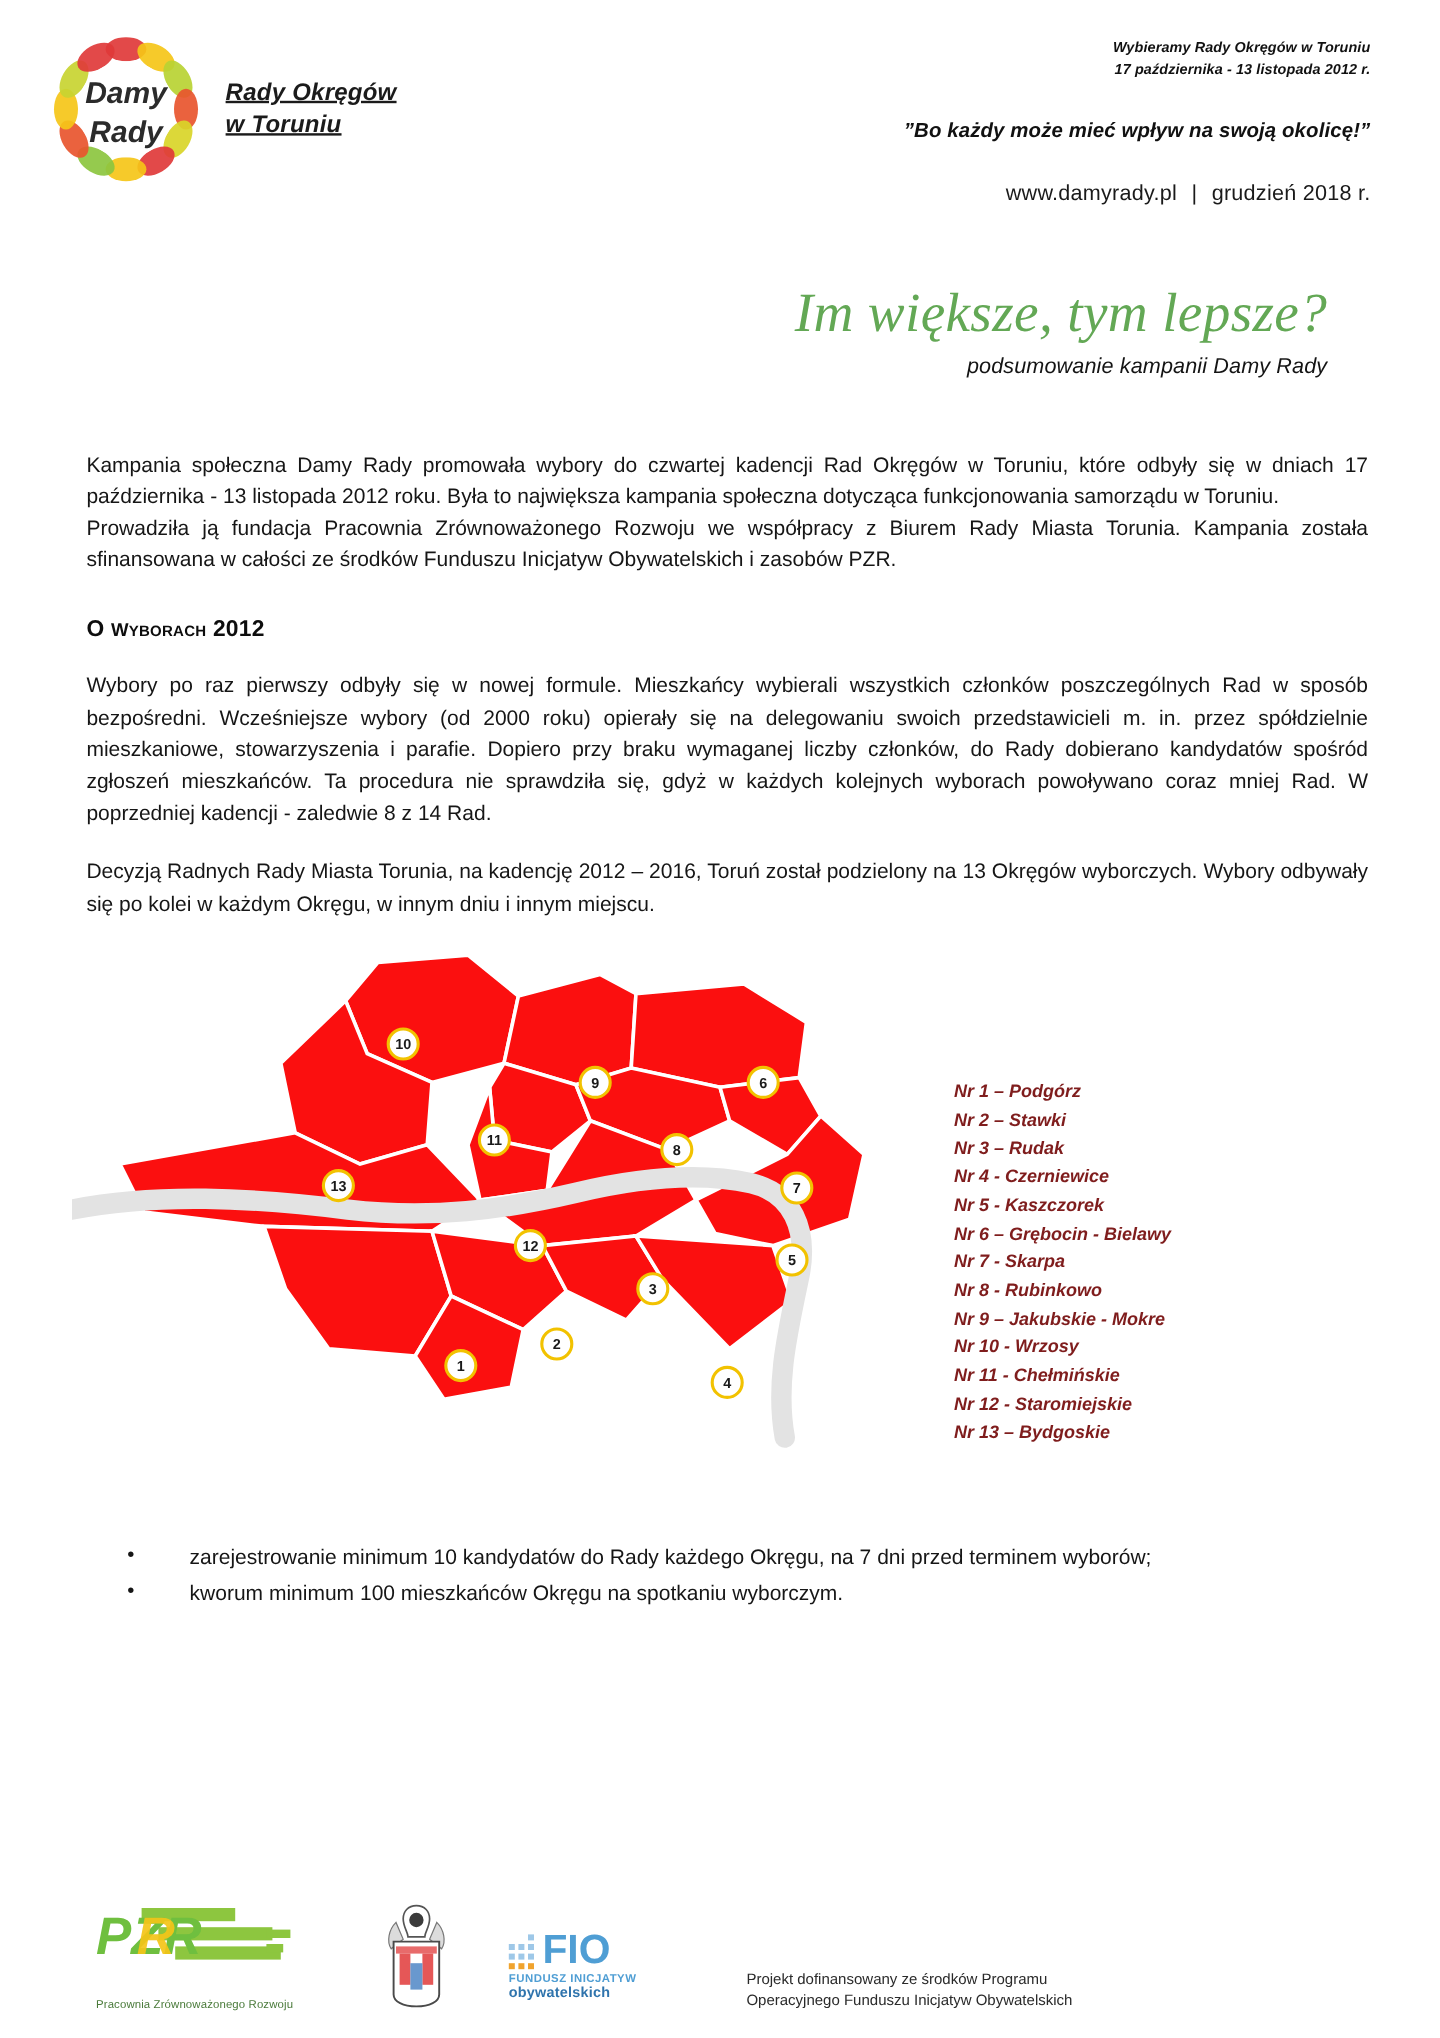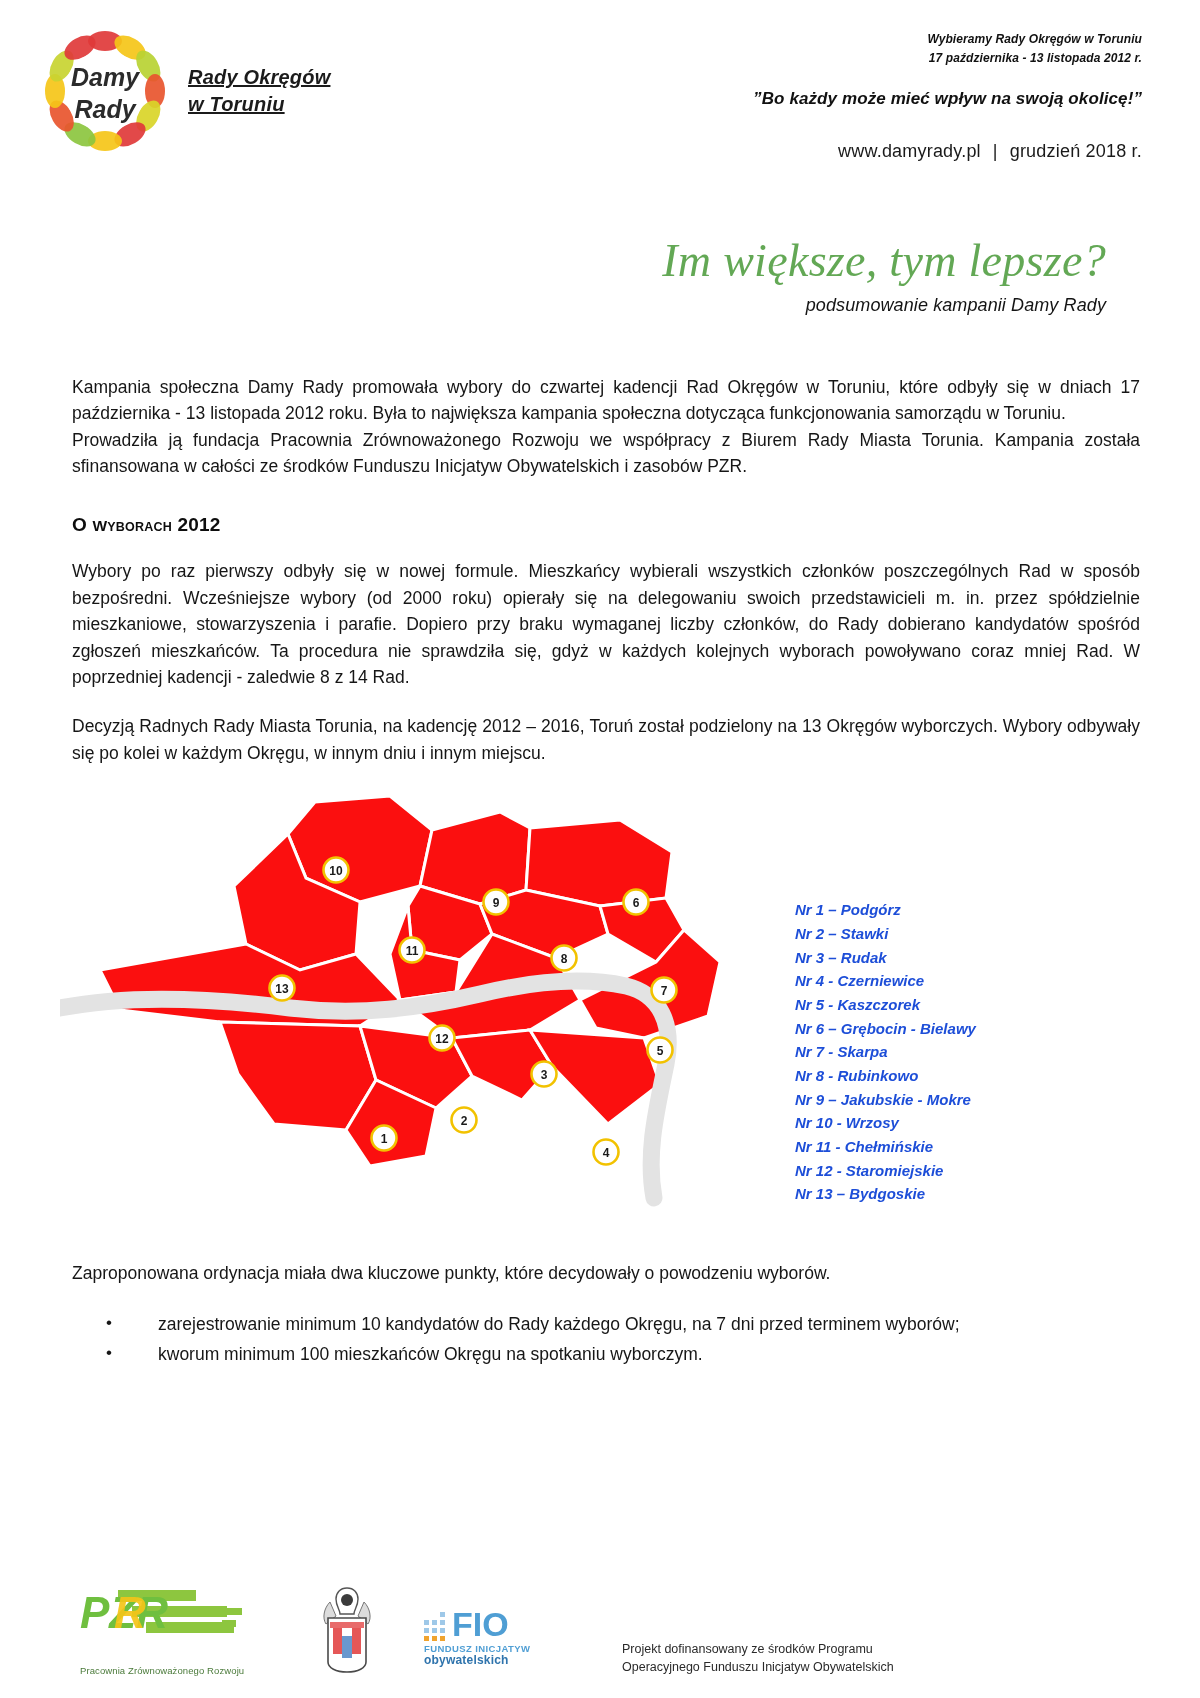--- a/index.html
+++ b/index.html
@@ -35,21 +35,21 @@
   .header-right {
     position:absolute; right:58px; top:30px;
     text-align:right; width:640px;
   }
   .hdr-line {
     font-weight:bold; font-style:italic;
     font-size:12px; line-height:1.55; color:#111;
     letter-spacing:.1px;
   }
   .hdr-slogan {
-    margin-top:22px;
+    margin-top:32px;
     font-weight:bold; font-style:italic;
     font-size:17px; color:#111; letter-spacing:.1px;
   }
   .hdr-url {
     margin-top:32px;
     font-size:18px; color:#1a1a1a; letter-spacing:.2px;
   }
   .hdr-url .sep { padding:0 12px; }
 
   
@@ -117,21 +117,21 @@
   .map-area {
     position:relative;
     height:430px;
     margin-top:34px;
   }
   .map-svg { position:absolute; left:60px; top:-6px; }
   .legend {
     position:absolute; left:795px; top:98px;
     font-style:italic; font-weight:bold;
     font-size:15px; line-height:1.58;
-    color:#1d4ed8;
+    color:#7f1d1d;
     white-space:nowrap;
   }
 
   
   .footer {
     position:absolute;
     left:0; right:0; bottom:22px;
     height:120px;
     padding:0 60px 0 72px;
     display:flex; align-items:flex-end; gap:26px;
@@ -308,21 +308,20 @@
     <div>Nr 8 - Rubinkowo</div>
     <div>Nr 9 – Jakubskie - Mokre</div>
     <div>Nr 10 - Wrzosy</div>
     <div>Nr 11 - Chełmińskie</div>
     <div>Nr 12 - Staromiejskie</div>
     <div>Nr 13 – Bydgoskie</div>
   </div>
 </div>
 
 <div class="content" style="margin-top:30px;">
-  <p class="body">Zaproponowana ordynacja miała dwa kluczowe punkty, które decydowały o powodzeniu wyborów.</p>
   <div class="gap-md"></div>
   <ul class="bullets">
     <li>zarejestrowanie minimum 10 kandydatów do Rady każdego Okręgu, na 7 dni przed terminem wyborów;</li>
     <li>kworum minimum 100 mieszkańców Okręgu na spotkaniu wyborczym.</li>
   </ul>
 </div>
 
 <div class="footer">
 
   <div class="pzr-logo">

